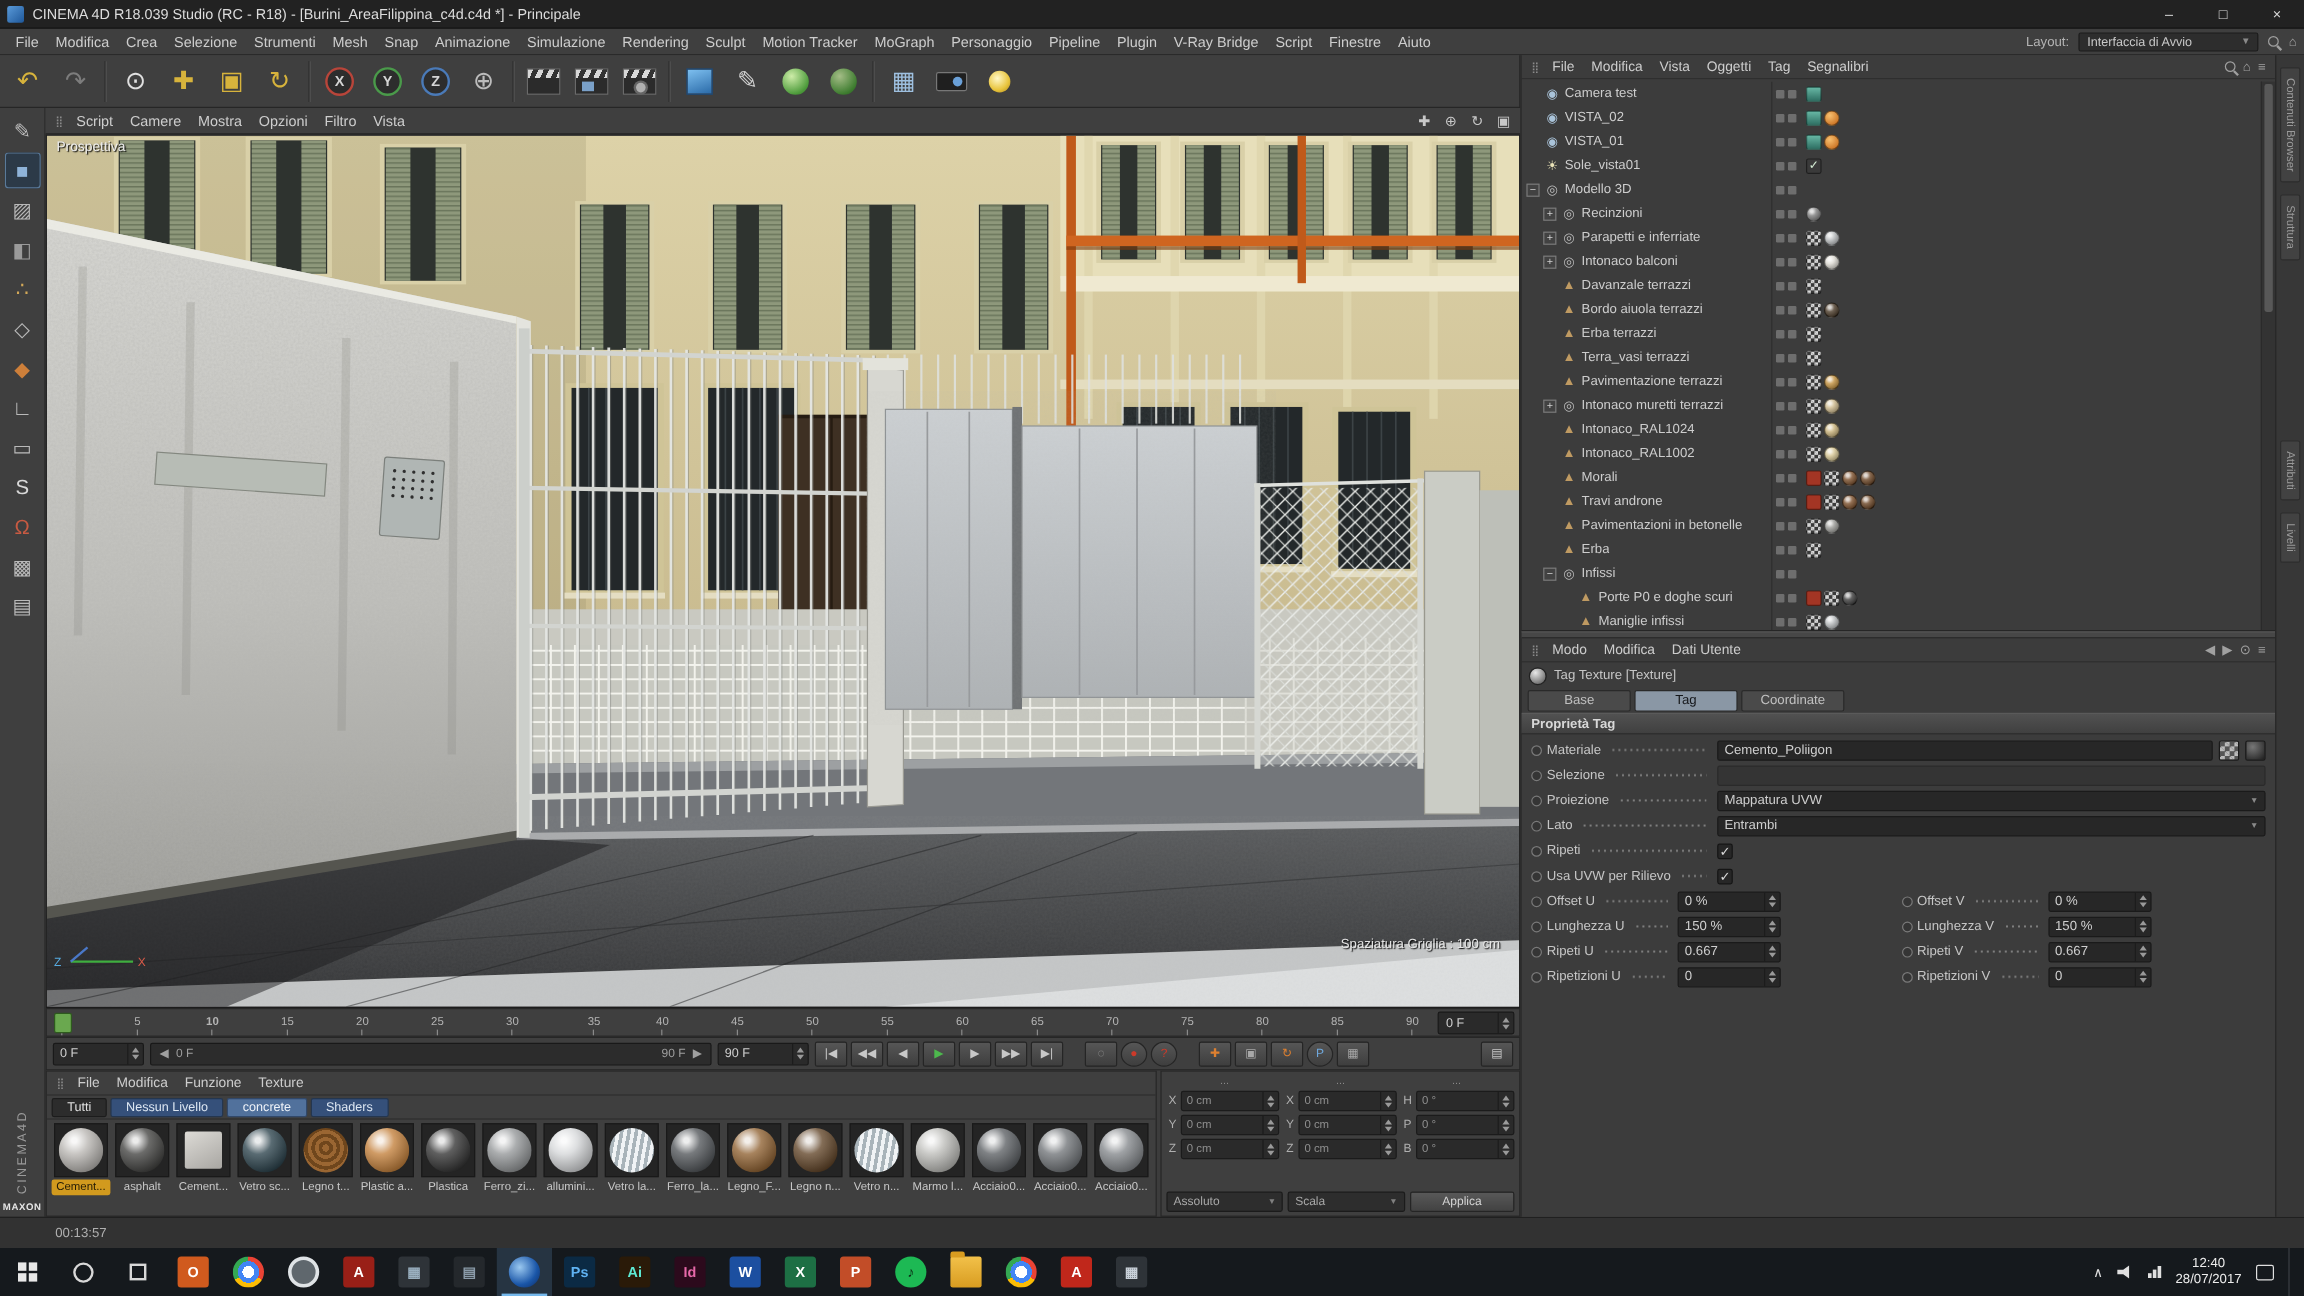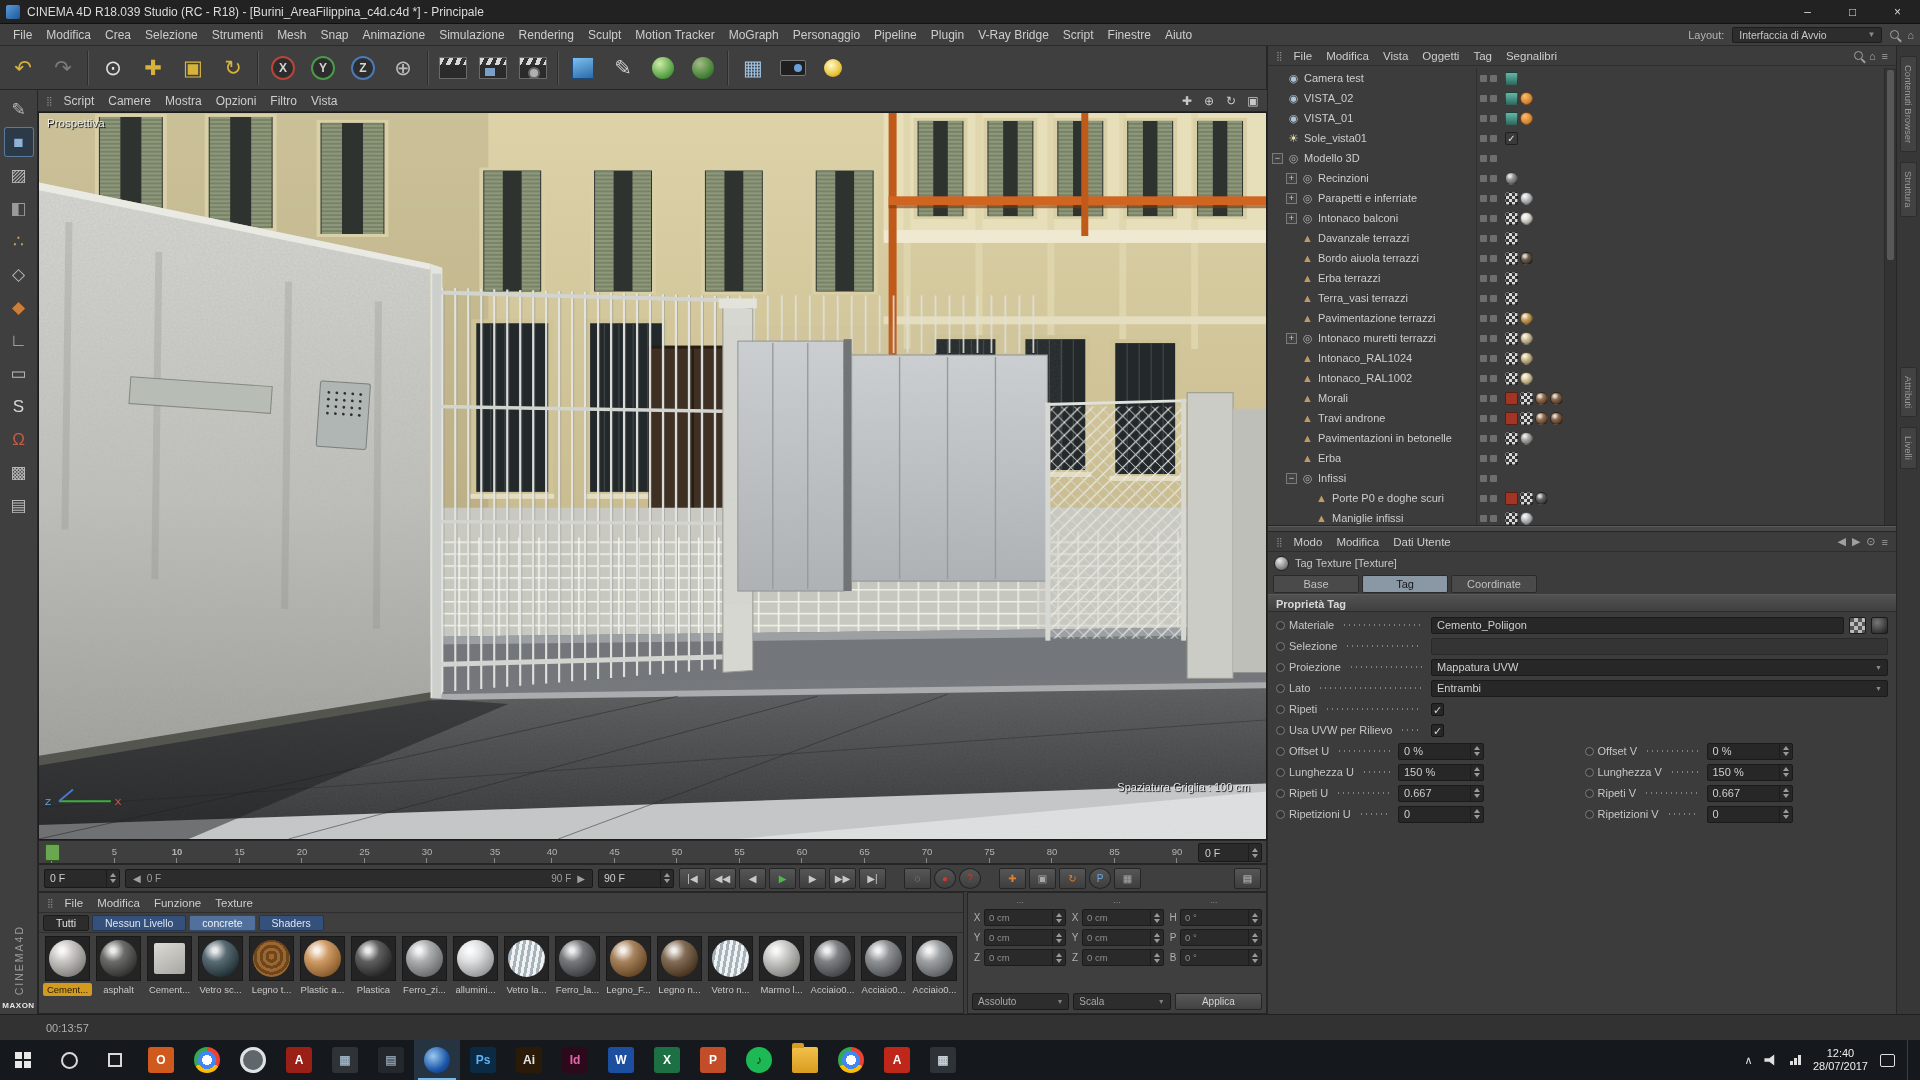--- a/index.html
+++ b/index.html
@@ -1611,21 +1611,21 @@
         <div class="tb-app">
           <span class="app-ic app-sq" style="background: rgb(36, 40, 44); color: rgb(138, 154, 168);">▤</span>
         </div>
         <div class="tb-app active">
           <span class="app-ic app-c4d"></span>
         </div>
         <div class="tb-app">
           <span class="app-ic app-sq" style="background: rgb(11, 42, 68); color: rgb(95, 178, 242);">Ps</span>
         </div>
         <div class="tb-app">
-          <span class="app-ic app-sq" style="background: rgb(42, 26, 8); color: #e5e5e5;">Ai</span>
+          <span class="app-ic app-sq" style="background: rgb(42, 26, 8); color: #5eead4;">Ai</span>
         </div>
         <div class="tb-app">
           <span class="app-ic app-sq" style="background: rgb(44, 10, 28); color: rgb(230, 104, 168);">Id</span>
         </div>
         <div class="tb-app">
           <span class="app-ic app-sq" style="background: rgb(28, 79, 160); color: rgb(255, 255, 255);">W</span>
         </div>
         <div class="tb-app">
           <span class="app-ic app-sq" style="background: rgb(29, 111, 68); color: rgb(255, 255, 255);">X</span>
         </div>

